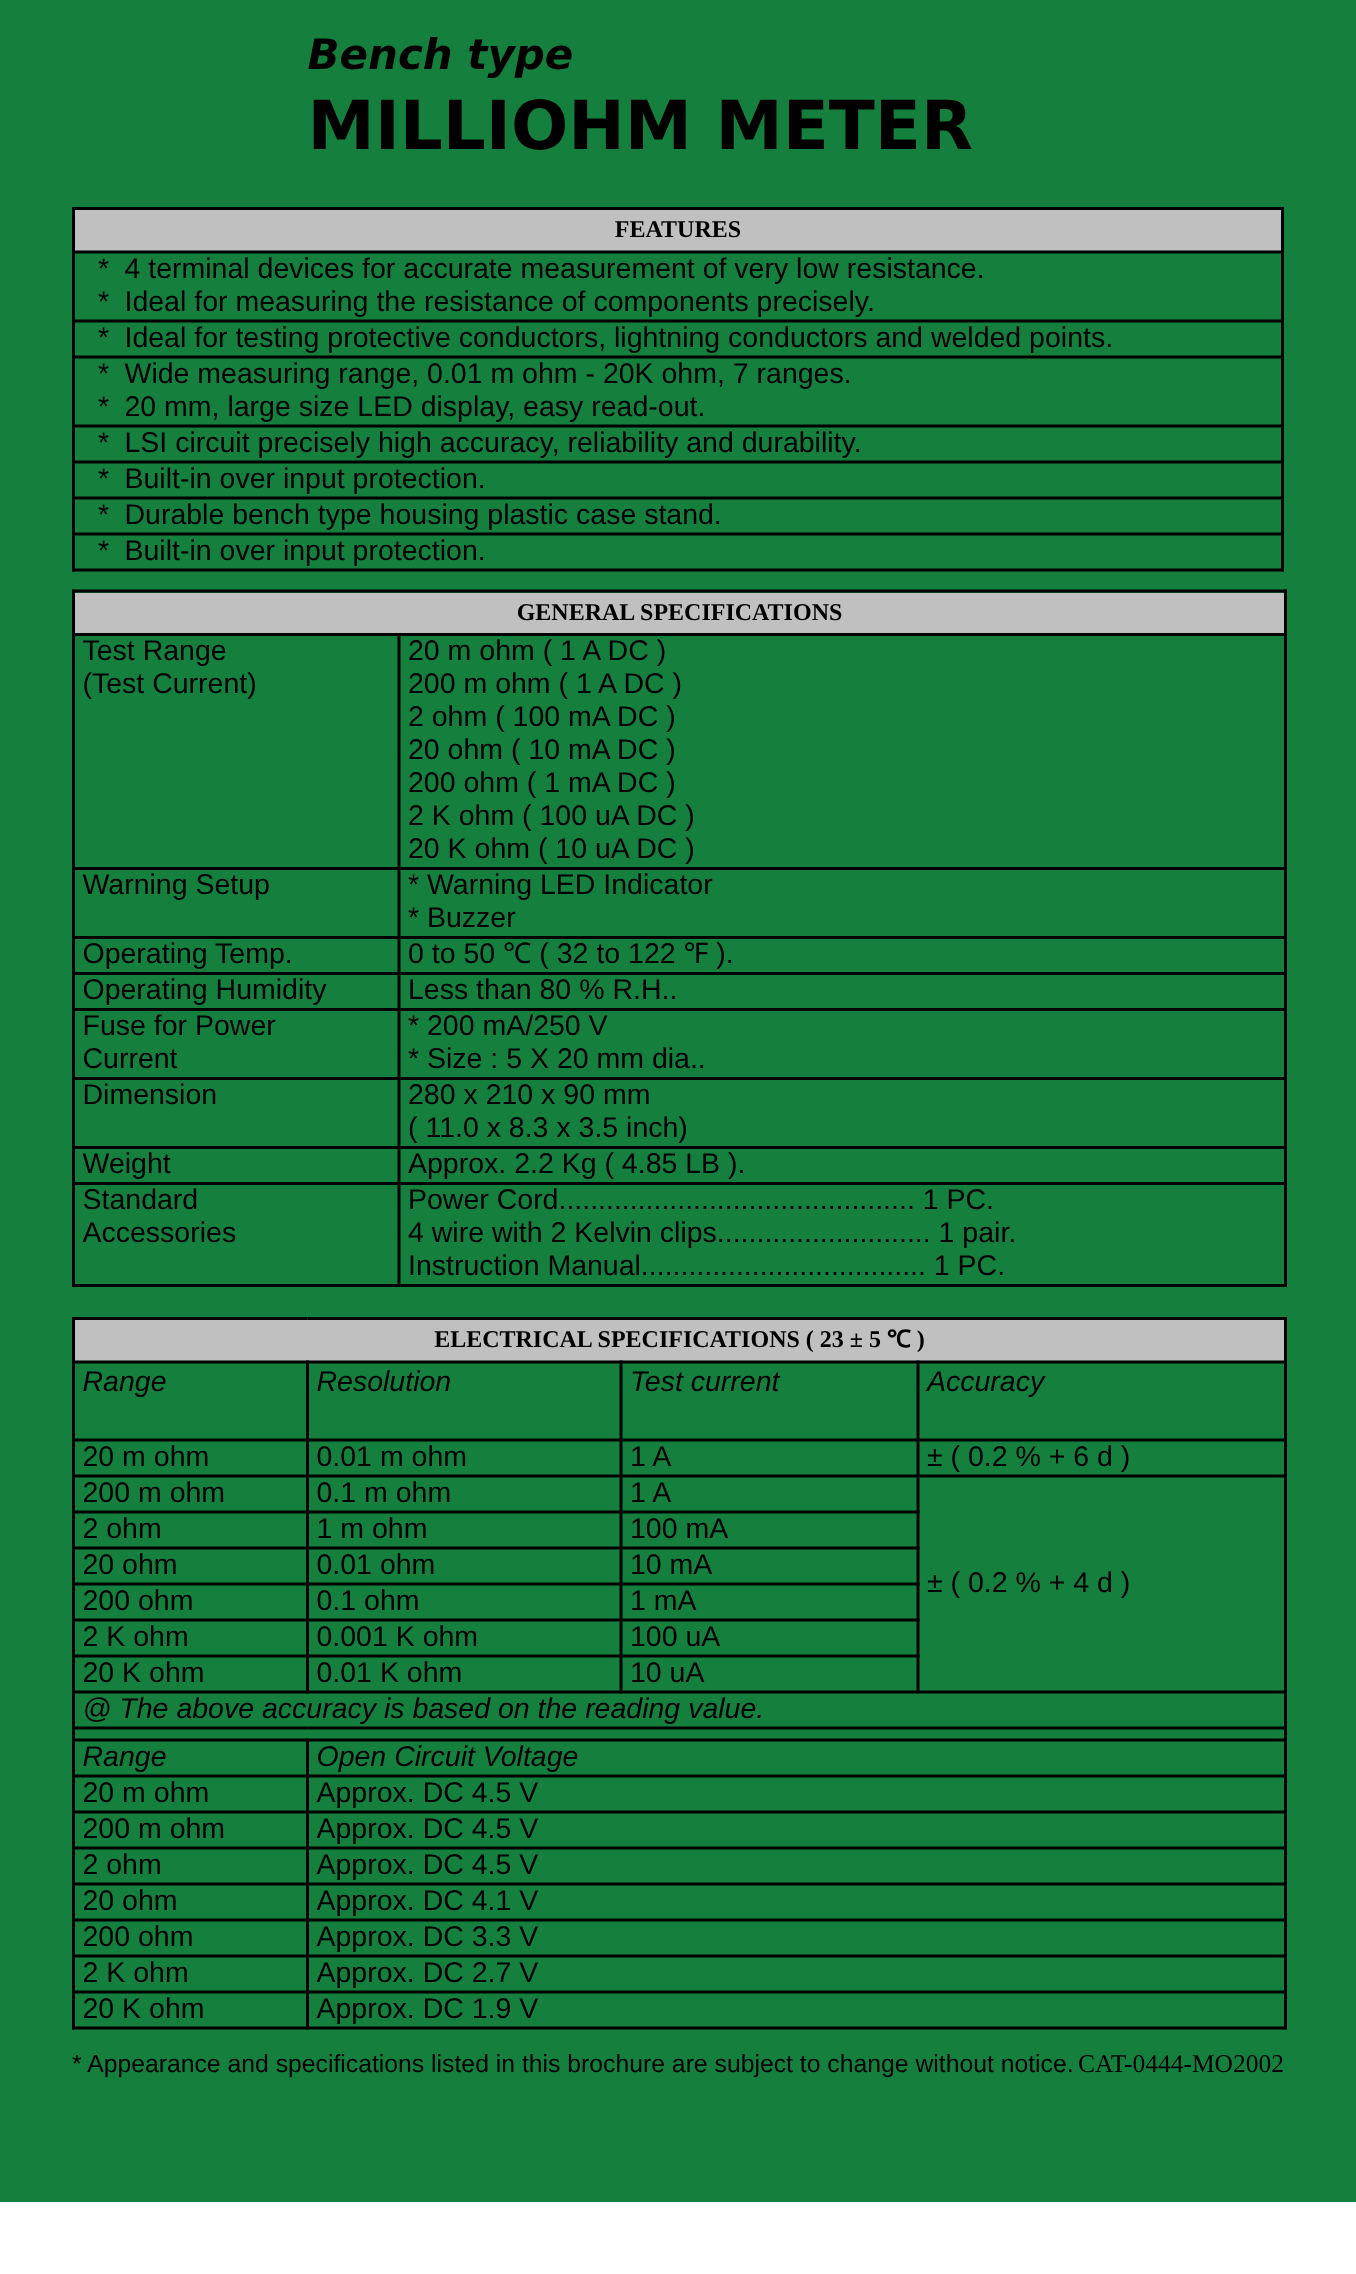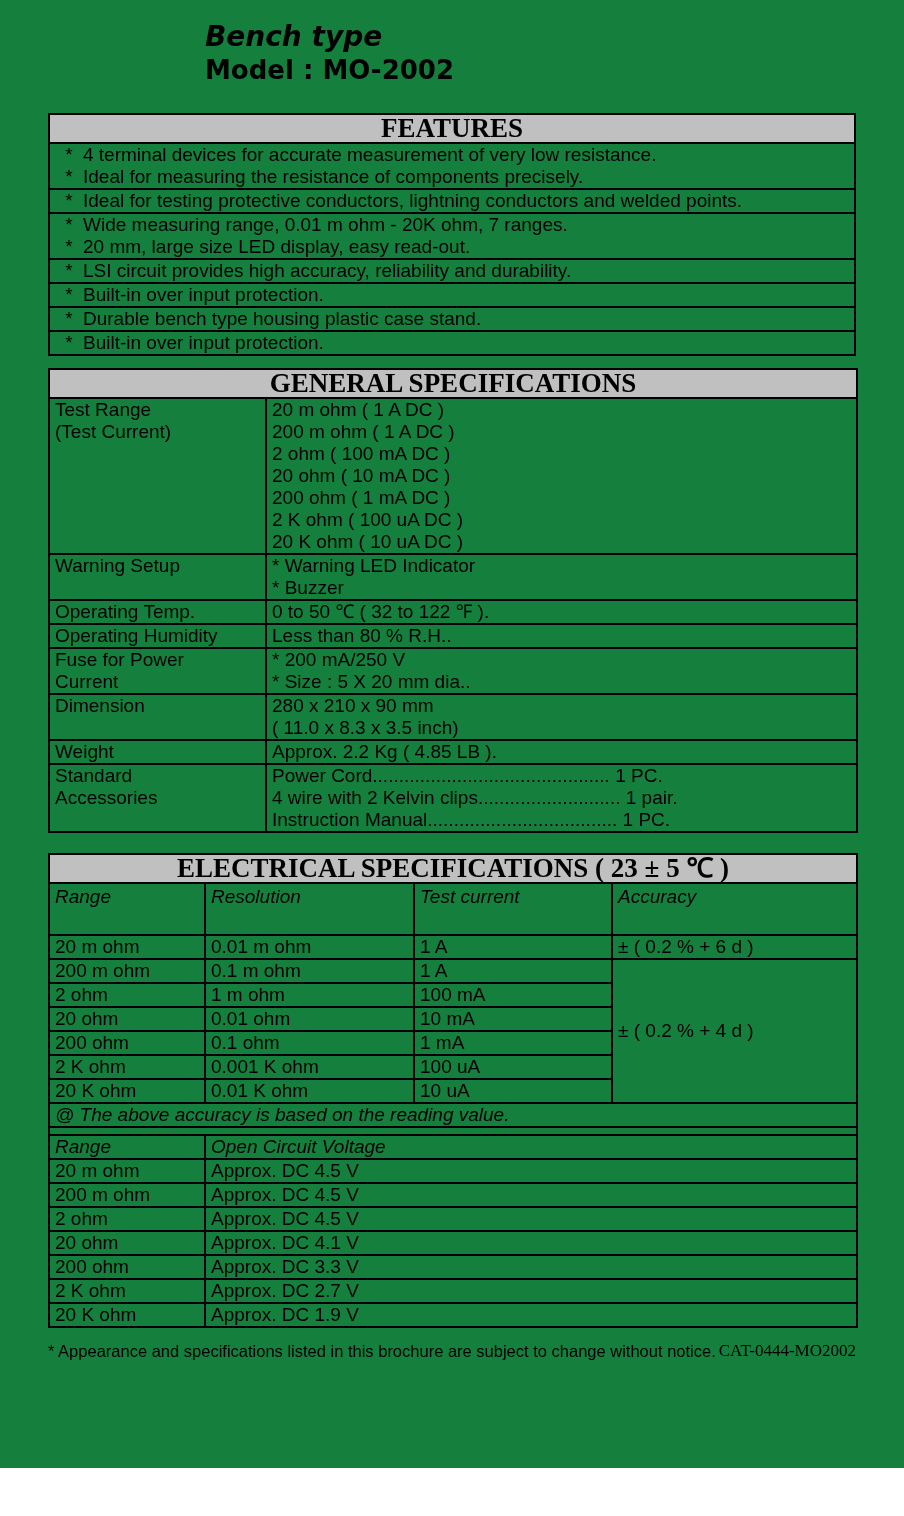--- a/index.html
+++ b/index.html
@@ -28,21 +28,21 @@
     line-height:22px;
     vertical-align:top;
     text-align:left;
     font-weight:normal;
     overflow:hidden;
   }
   .section-header {
     background:#c0c0c0;
     font-family:"Liberation Serif", serif;
     font-weight:bold;
-    font-size:27px;
+    font-size:16px;
     line-height:25px;
     text-align:center;
     padding:1px 0;
   }
   
   .features { margin-top:26px; }
   .feat { display:flex; }
   .feat .star { width:28px; flex:0 0 28px; text-align:center; }
   .feat .ftext { flex:1; }
   
@@ -66,21 +66,21 @@
   .footer-note { font-size:16.5px; line-height:22px; }
   .footer-cat  { font-family:"Liberation Serif", serif; font-size:17px; line-height:22px; }
 </style>
 </head>
 <body>
 
 <div class="page">
 
   <div class="title-block">
     <div class="subtitle">Bench type</div>
-    <div class="model">Model : MO-2002</div>
+    <div class="main-title">MILLIOHM METER</div>
   </div>
 
   <table class="features">
     <tbody>
         <tr>
       <td class="section-header">FEATURES</td>
     </tr>
     <tr>
       <td>
         <div class="feat">
@@ -110,21 +110,21 @@
         <div class="feat">
               <span class="star">*</span>
               <span class="ftext">20 mm, large size LED display, easy read-out.</span>
             </div>
       </td>
     </tr>
     <tr>
       <td>
         <div class="feat">
               <span class="star">*</span>
-              <span class="ftext">LSI circuit provides high accuracy, reliability and durability.</span>
+              <span class="ftext">LSI circuit precisely high accuracy, reliability and durability.</span>
             </div>
       </td>
     </tr>
     <tr>
       <td>
         <div class="feat">
               <span class="star">*</span>
               <span class="ftext">Built-in over input protection.</span>
             </div>
       </td>

